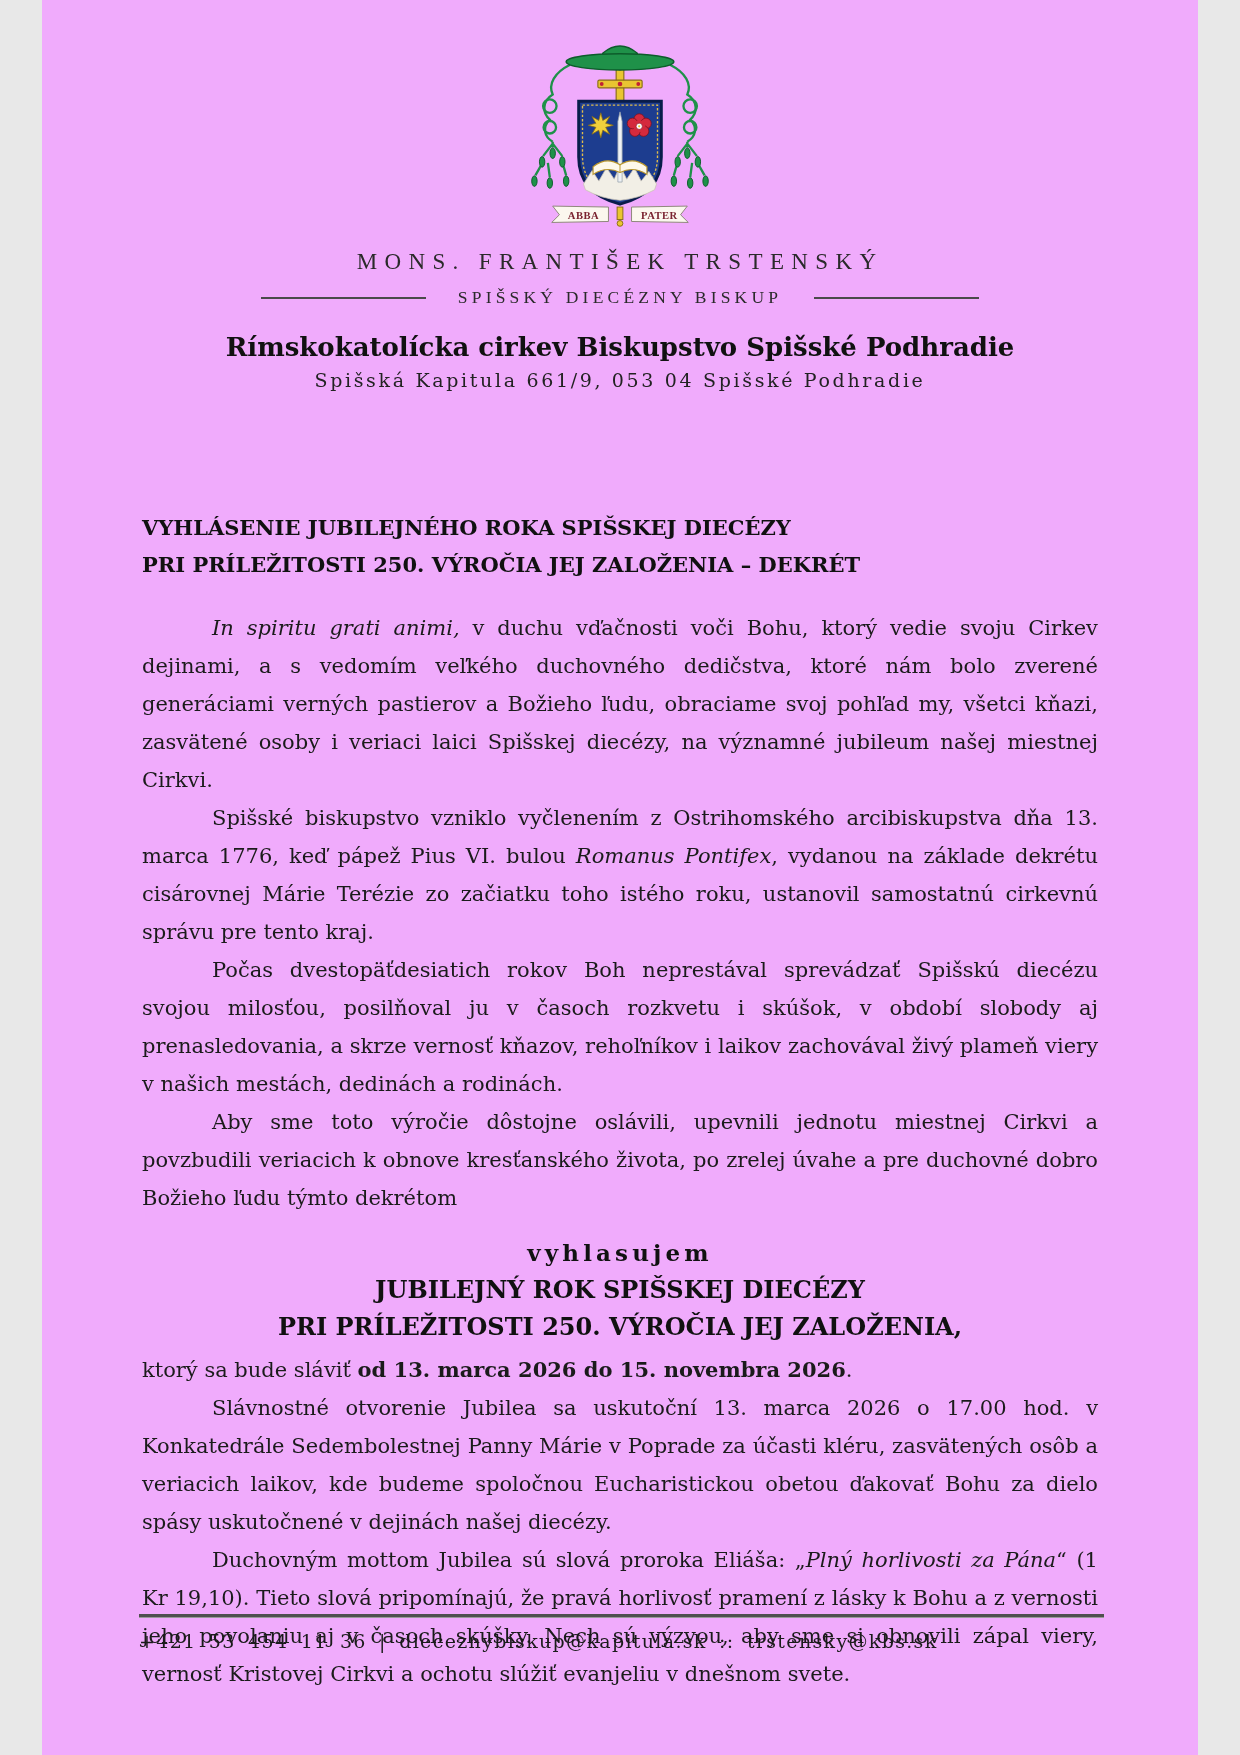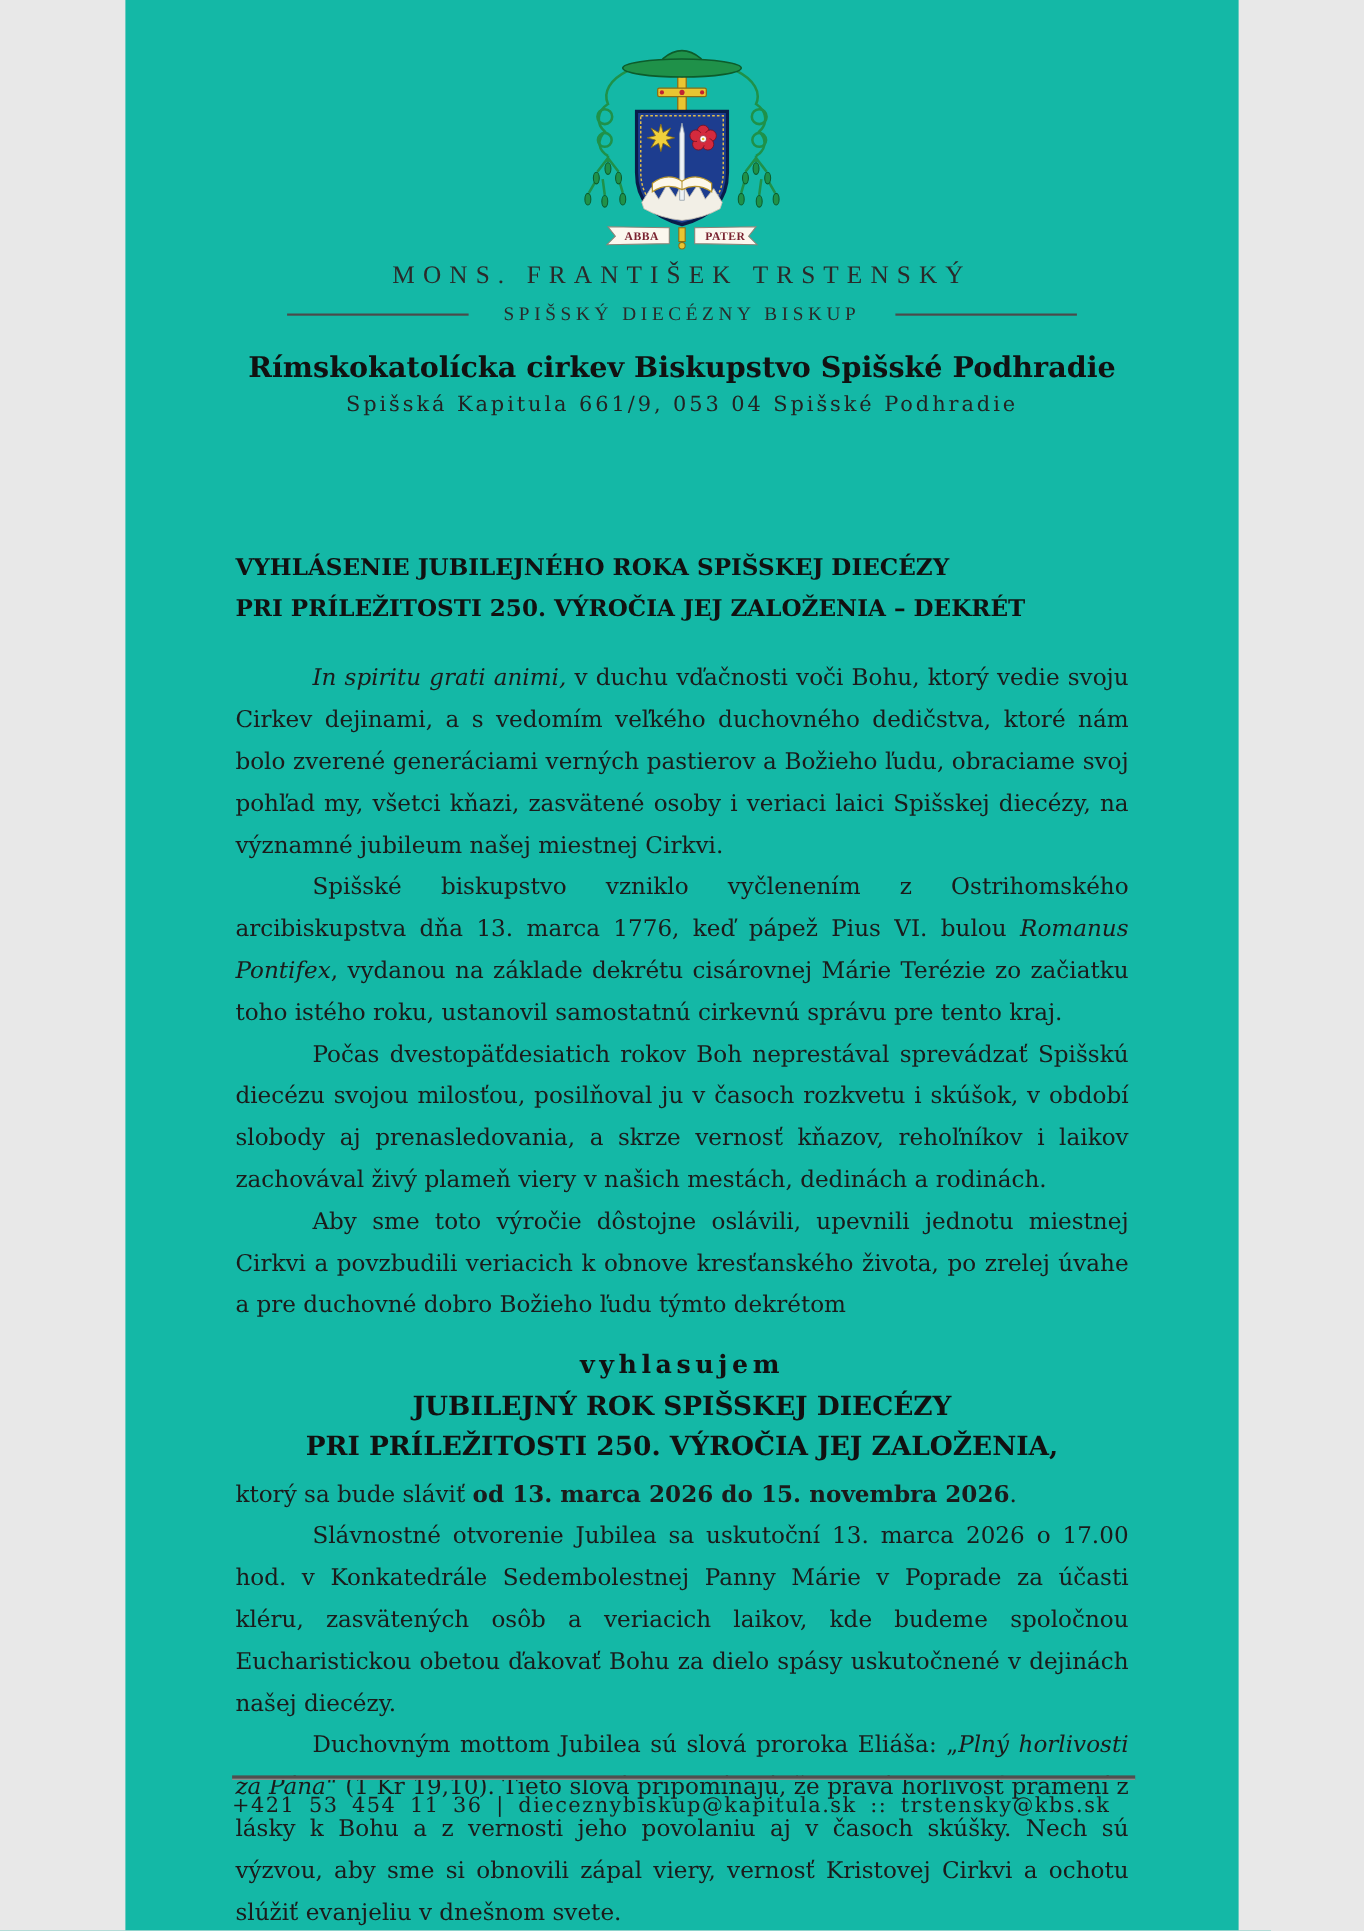--- a/index.html
+++ b/index.html
@@ -1,29 +1,30 @@
 <!DOCTYPE html>
 <html lang="sk"><head>
 <meta charset="utf-8">
 <style>
   html,body{margin:0;padding:0;background:#e8e8e8;}
   .page{
     position:relative;
-    width:1012px;height:1755px;
+    width:1156px;height:1755px;
     margin:0 auto;
-    background:#14b8a6;
+    background:#f0abfc;
     color:#1c1c1c;
     font-family:"DejaVu Serif","Liberation Serif",serif;
     overflow:hidden;
     box-sizing:border-box;
   }
   
   .letterhead{padding-top:30px;text-align:center;}
   .crest{width:250px;height:207px;margin:0 auto;}
   .bishop-name{
+    margin-top:12px;
     font-family:"Liberation Serif",serif;
     font-size:23px;letter-spacing:0.32em;
     color:#2a2a2a;
   }
   .role-row{
     margin-top:12px;
     display:flex;align-items:center;justify-content:center;gap:16px;
   }
   .role-row .rule{display:inline-block;width:165px;height:2px;background:#4a4a4a;}
   .role-row .role{

